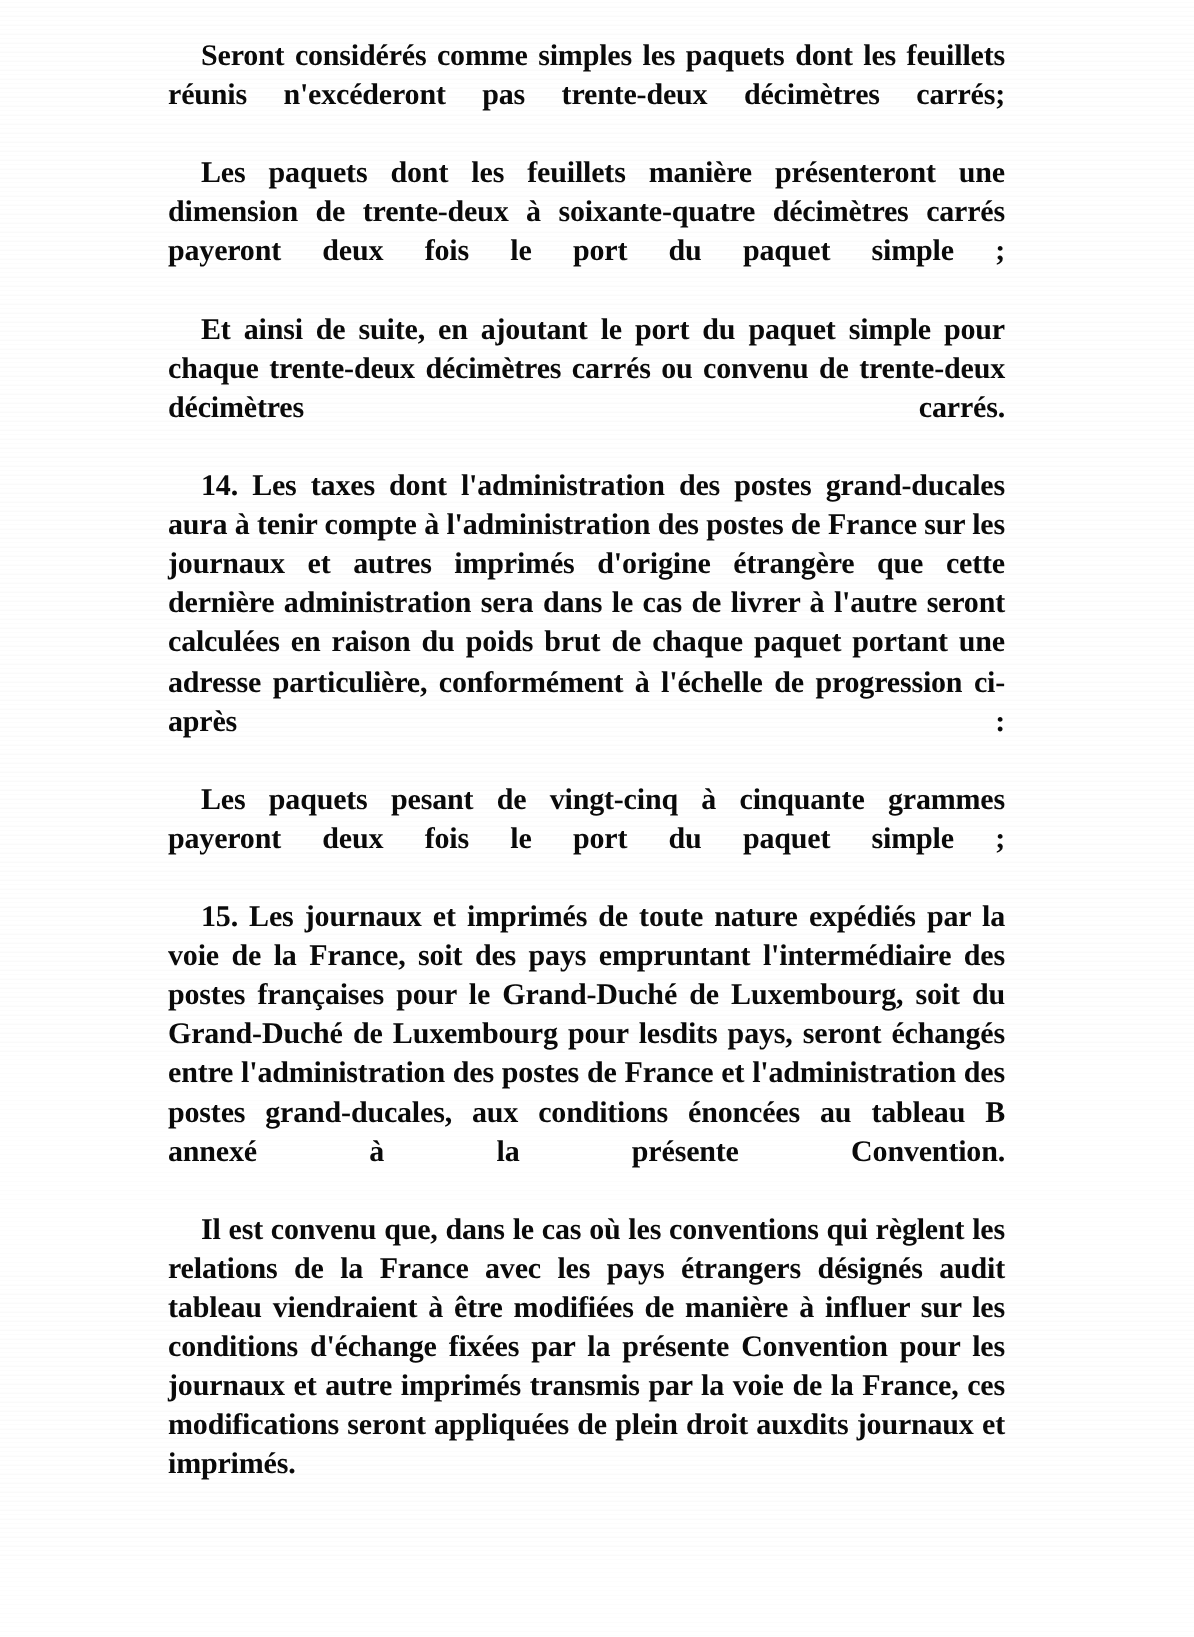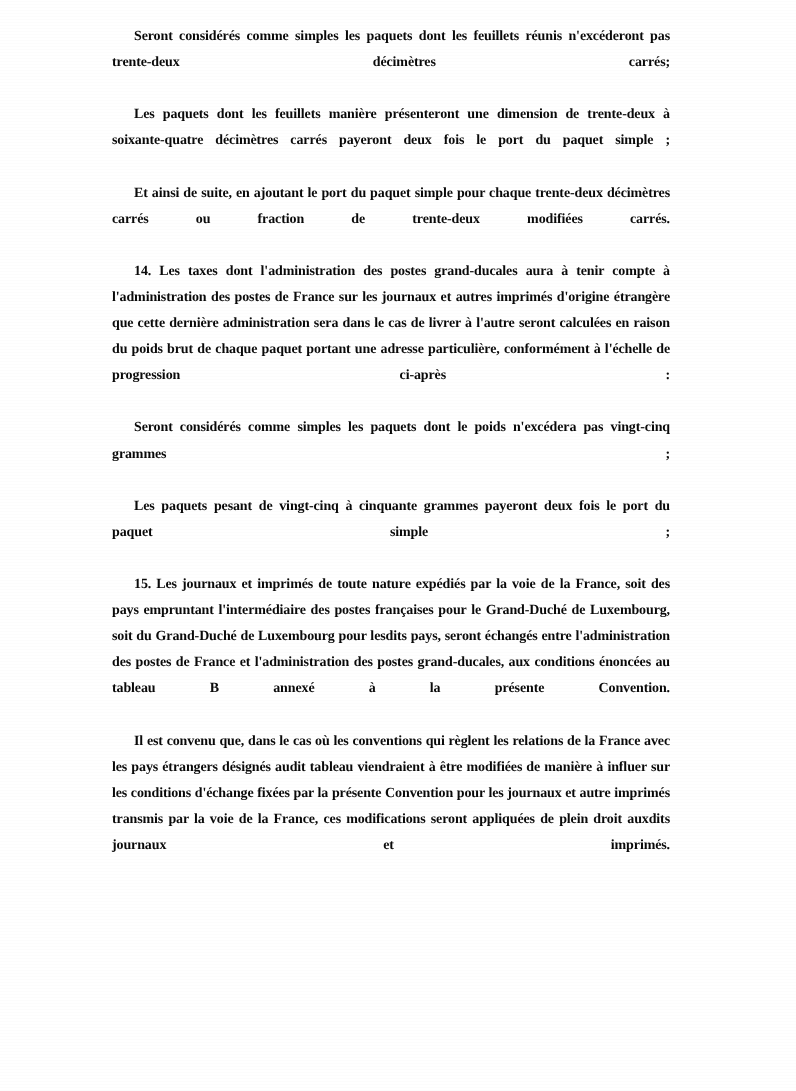--- a/index.html
+++ b/index.html
@@ -24,21 +24,21 @@
   .text-column {
     position: absolute;
     left: 112px;
     top: 24px;
     width: 558px;
   }
   .para {
     margin: 0;
     text-align: justify;
     text-justify: inter-word;
-    font-size: 14px;
+    font-size: 20px;
     line-height: 26.1px;
     font-weight: 600;
     letter-spacing: -0.12px;
     text-indent: 22px;
     color: #0a0a0a;
     -webkit-font-smoothing: none;
     text-rendering: geometricPrecision;
   }
   
   .para::after {
@@ -66,25 +66,24 @@
 <body>
 
 <div class="page">
 
   <div class="text-column">
 
     <p class="para">Seront considérés comme simples les paquets dont les feuillets réunis n'excéderont pas trente-deux décimètres carrés;</p>
 
     <p class="para">Les paquets dont les feuillets manière présenteront une dimension de trente-deux à soixante-quatre décimètres carrés payeront deux fois le port du paquet simple ;</p>
 
-    <p class="para">Et ainsi de suite, en ajoutant le port du paquet simple pour chaque trente-deux décimètres carrés ou fraction de trente-deux modifiées carrés.</p>
+    <p class="para">Et ainsi de suite, en ajoutant le port du paquet simple pour chaque trente-deux décimètres carrés ou convenu de trente-deux décimètres carrés.</p>
 
     <p class="para">14. Les taxes dont l'administration des postes grand-ducales aura à tenir compte à l'administration des postes de France sur les journaux et autres imprimés d'origine étrangère que cette dernière administration sera dans le cas de livrer à l'autre seront calculées en raison du poids brut de chaque paquet portant une adresse particulière, conformément à l'échelle de progression ci-après :</p>
 
-    <p class="para">Seront considérés comme simples les paquets dont le poids n'excédera pas vingt-cinq grammes ;</p>
 
     <p class="para">Les paquets pesant de vingt-cinq à cinquante grammes payeront deux fois le port du paquet simple ;</p>
 
 
     <p class="para">15. Les journaux et imprimés de toute nature expédiés par la voie de la France, soit des pays empruntant l'intermédiaire des postes françaises pour le Grand-Duché de Luxembourg, soit du Grand-Duché de Luxembourg pour lesdits pays, seront échangés entre l'administration des postes de France et l'administration des postes grand-ducales, aux conditions énoncées au tableau B annexé à la présente Convention.</p>
 
     <p class="para">Il est convenu que, dans le cas où les conventions qui règlent les relations de la France avec les pays étrangers désignés audit tableau viendraient à être modifiées de manière à influer sur les conditions d'échange fixées par la présente Convention pour les journaux et autre imprimés transmis par la voie de la France, ces modifications seront appliquées de plein droit auxdits journaux et imprimés.</p>
 
   </div>
 

